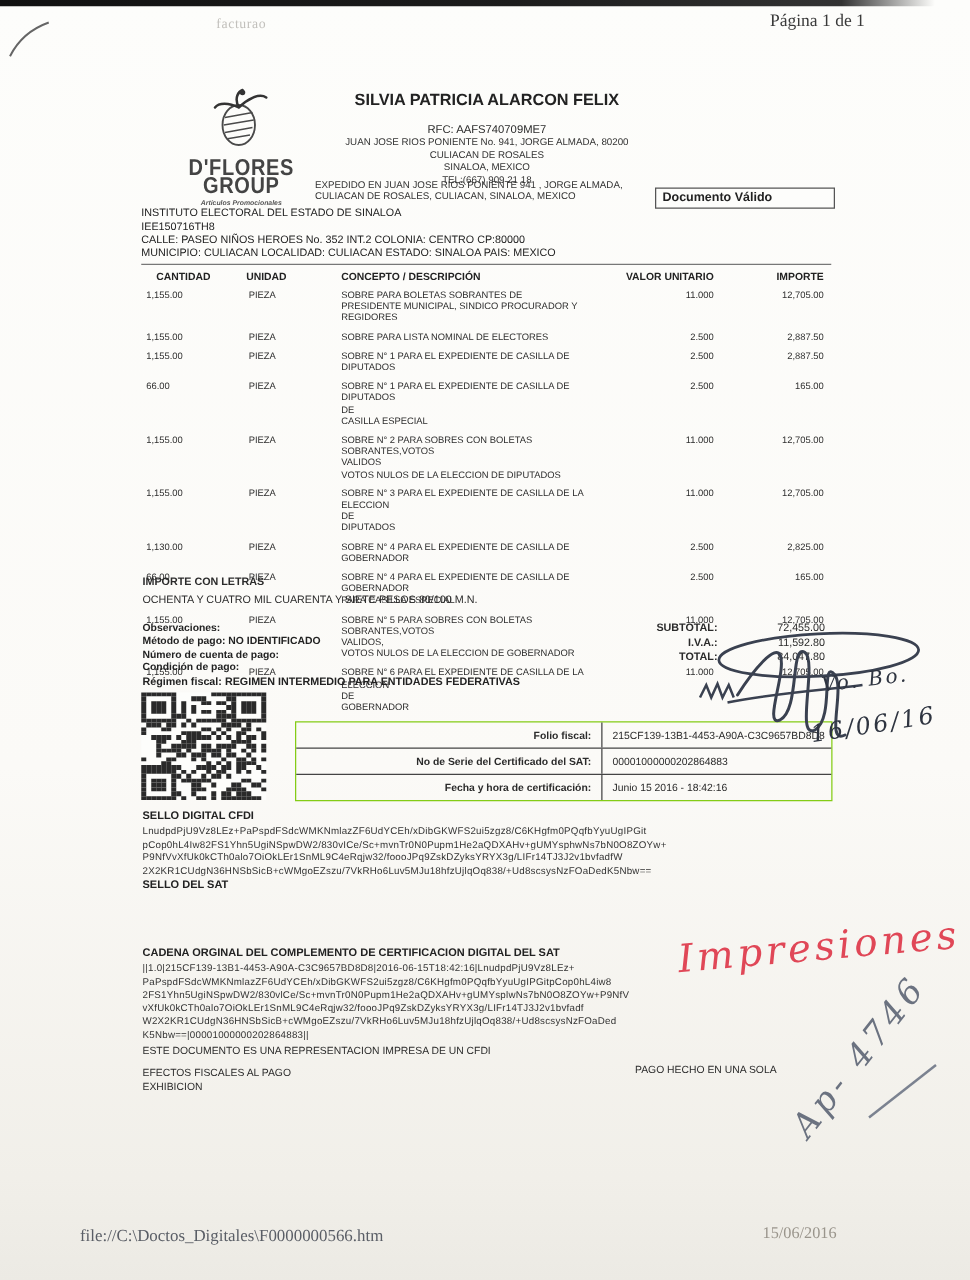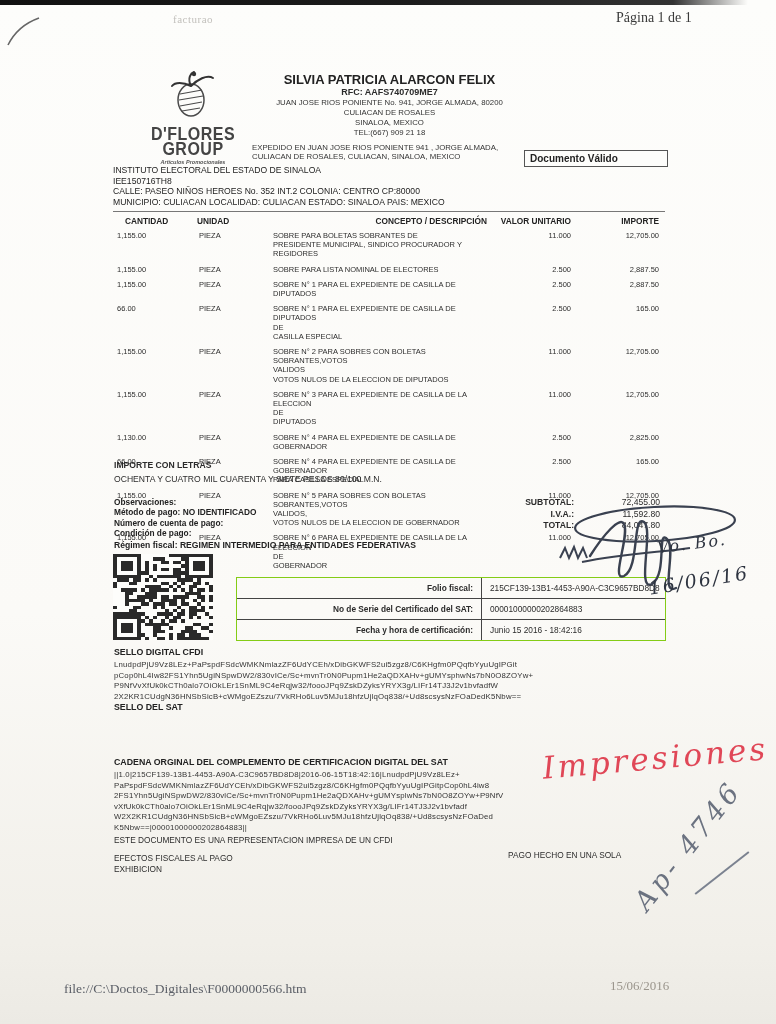--- a/index.html
+++ b/index.html
@@ -26,21 +26,21 @@
     font-size:13px; color:#9a958c; }
 
   
   .logo { position:absolute; left:138px; top:70px; width:110px; text-align:center; color:#3f3f3f; }
   .logo-name { font-weight:bold; font-size:16px; letter-spacing:.5px; line-height:15px; color:#444;
     transform:scaleY(1.15); }
   .logo-tag { font-size:5.5px; font-weight:bold; font-style:italic; color:#555; margin-top:3px; }
 
   .emitter { position:absolute; left:252px; top:72px; width:275px; text-align:center; }
   .emitter-name { font-size:13px; font-weight:bold; color:#222; }
-  .emitter-rfc { font-size:9px; font-weight:bold; margin-top:0; }
+  .emitter-rfc { font-size:9px; font-weight:normal; margin-top:11px; }
   .emitter-line { font-size:7.8px; margin-top:1px; color:#333; }
   .expedido { position:absolute; left:252px; top:143px; width:275px; text-align:left;
     font-size:7.8px; color:#333; }
 
   .inv-meta { position:absolute; left:528px; top:72px; width:140px; text-align:center; }
   .inv-title { font-size:14px; font-weight:bold; color:#222; }
   .inv-number { font-size:13px; margin-top:2px; color:#333; }
   .inv-small-b { font-size:7.5px; font-weight:bold; margin-top:2px; }
   .inv-small { font-size:7.5px; color:#333; }
   .doc-valido { position:absolute; left:524px; top:150px; width:144px; border:1.5px solid #555;
@@ -54,21 +54,21 @@
   .items { position:absolute; left:113px; top:211px; width:552px; border-top:1.5px solid #777; }
   table { border-collapse:collapse; width:552px; table-layout:fixed; }
   th { font-size:8.3px; font-weight:bold; padding:4px 0 5px; color:#222; }
   td { font-size:7.5px; vertical-align:top; padding:0 0 6px; line-height:9.2px; color:#2d2d2d; }
   .col-cant { width:72px; } .col-uni { width:88px; } .col-con { width:214px; }
   .col-val { width:90px; } .col-imp { width:88px; }
   td.cant { padding-left:4px; } td.uni { padding-left:14px; }
   td.con { white-space:pre-line; }
   td.val, td.imp, th.val, th.imp { text-align:right; padding-right:6px; }
   th.cant, th.uni { text-align:left; padding-left:12px; }
-  th.con { text-align:right; }
+  th.con { text-align:left; }
 
   
   .words { position:absolute; left:114px; top:460px; font-size:8.6px; }
   .words .b { font-weight:bold; }
   .words div:last-child { margin-top:4px; }
   .payinfo { position:absolute; left:114px; top:497px; font-size:8.3px; font-weight:bold;
     line-height:10.3px; color:#222; }
   .totals { position:absolute; left:430px; top:497px; width:230px; font-size:8.6px; }
   .totals .trow { display:flex; justify-content:flex-end; line-height:11.5px; }
   .totals .tlabel { font-weight:bold; text-align:right; }

